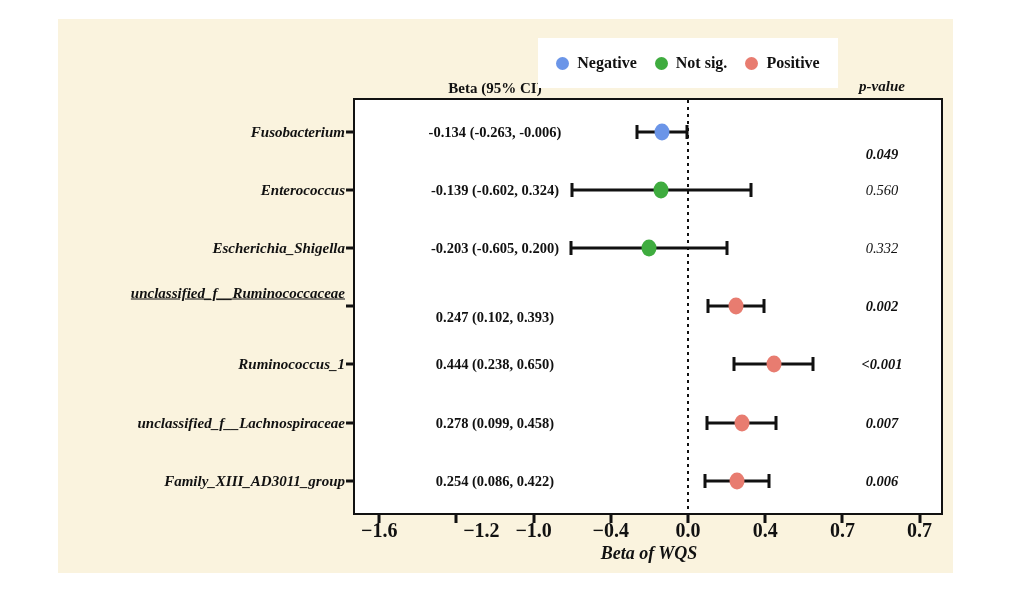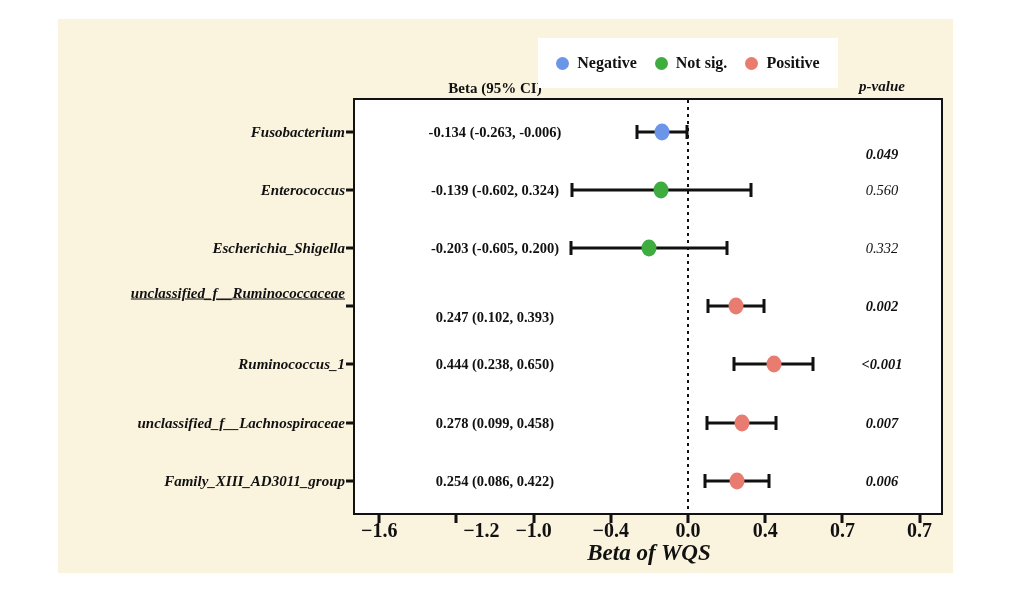--- a/index.html
+++ b/index.html
@@ -17,21 +17,21 @@
   .y-tick{position:absolute;height:3px;background:#111;transform:translateY(-50%);}
   .x-tick{position:absolute;width:3px;background:#111;transform:translateX(-50%);}
   .x-tick-label{position:absolute;transform:translate(-50%,-50%);font-weight:bold;font-size:20px;color:#111;white-space:nowrap;}
   .beta-text{position:absolute;transform:translate(-50%,-50%);font-weight:bold;font-size:14.5px;color:#111;white-space:nowrap;}
   .p-text{position:absolute;transform:translate(-50%,-50%);font-style:italic;font-size:14.5px;color:#111;white-space:nowrap;}
   .p-text.sig{font-weight:bold;}
   .ci-line{position:absolute;height:3px;background:#111;transform:translateY(-50%);}
   .ci-cap{position:absolute;width:3px;height:14px;background:#111;transform:translate(-50%,-50%);}
   .dot{position:absolute;width:15px;height:17px;border-radius:50%;transform:translate(-50%,-50%);}
   .ref-line{position:absolute;width:2px;background-image:repeating-linear-gradient(to bottom,#111 0px,#111 3px,transparent 3px,transparent 7px);}
-  .axis-title{position:absolute;transform:translate(-50%,-50%);font-weight:bold;font-style:italic;font-size:23px;color:#111;white-space:nowrap;}
+  .axis-title{position:absolute;transform:translate(-50%,-50%);font-weight:bold;font-style:italic;font-size:18px;color:#111;white-space:nowrap;}
 </style>
 </head>
 <body>
 
 <div id="figure">
   <div class="panel" style="left:58px;top:19px;width:895px;height:554px;"></div>
 
   <div class="col-header" style="left:495px;top:88px;">Beta (95% CI)</div>
 
   <div class="col-header italic" style="left:882px;top:86px;">p-value</div>

